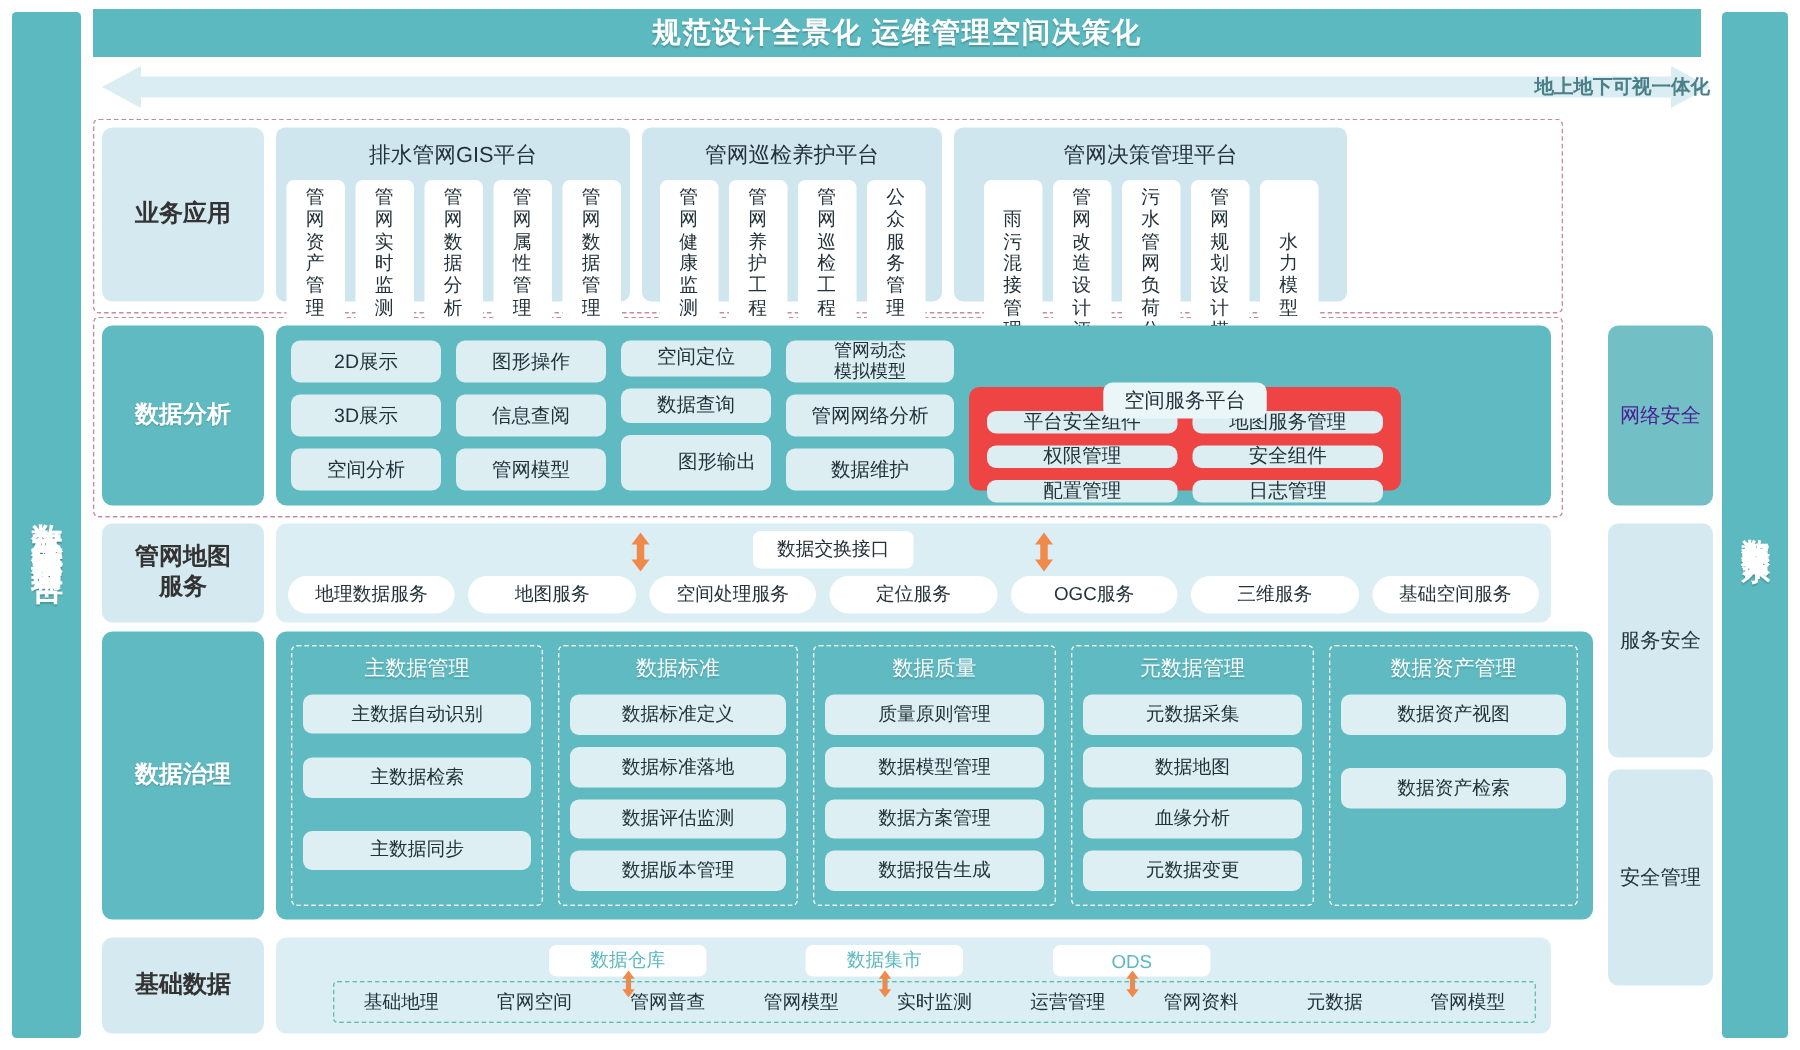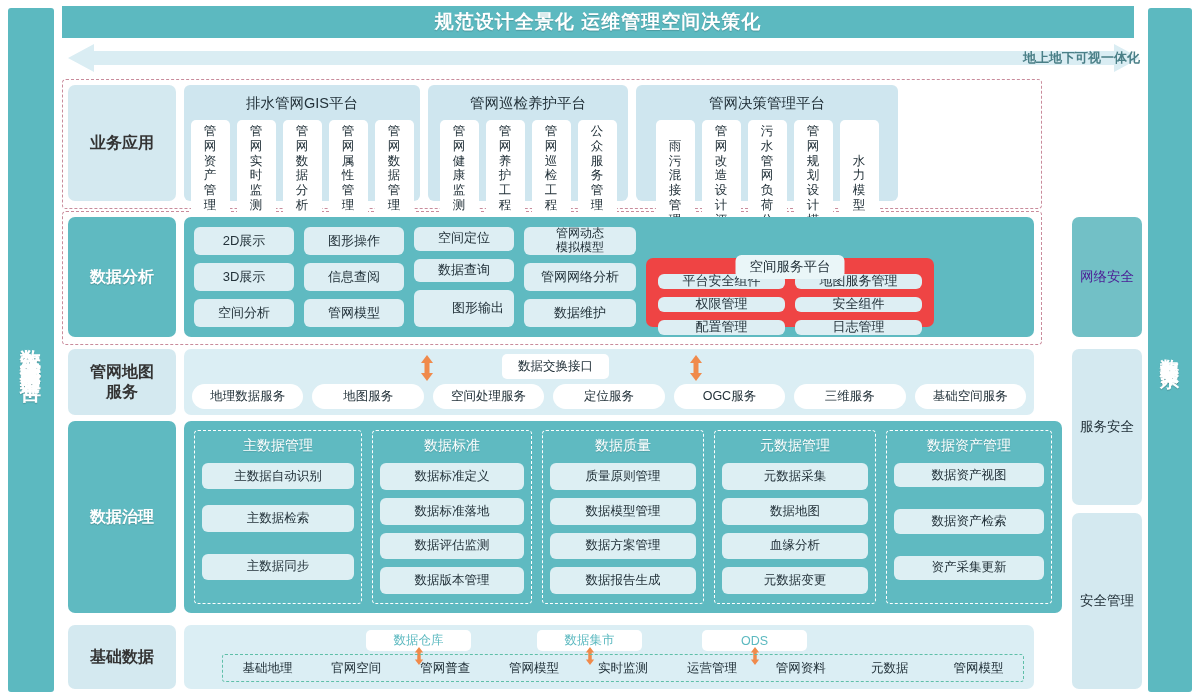--- a/index.html
+++ b/index.html
@@ -316,21 +316,20 @@
           <div class="gov-title">元数据管理</div>
           <div class="gov-pill">元数据采集</div>
           <div class="gov-pill">数据地图</div>
           <div class="gov-pill">血缘分析</div>
           <div class="gov-pill">元数据变更</div>
         </div>
         <div class="gov-group" style="width: 166px;">
           <div class="gov-title">数据资产管理</div>
           <div class="gov-pill" style="margin-bottom: 14px;">数据资产视图</div>
           <div class="gov-pill" style="margin-bottom: 14px;">数据资产检索</div>
-          <div class="gov-pill" style="margin-bottom: 14px;">资产采集更新</div>
         </div>
       </div>
   </div>
 
   <div class="row" style="left:68px;top:625px;width:966px;height:64px;gap:8px;">
     <div class="rowlabel light" style="width:108px;">基础数据</div>
     <div class="rowbody light">
       <div class="base-wrap">
         <div class="base-chip" id="chip0" style="left:182px;width:105px;">数据仓库</div>
         <div class="base-chip" id="chip1" style="left:353px;width:105px;">数据集市</div>
@@ -354,15 +353,15 @@
             <div class="base-item">管网资料</div>
             <div class="base-item">元数据</div>
             <div class="base-item">管网模型</div>
           </div>
       </div>
     </div>
   </div>
 
   <div class="rcell teal" id="rc1" style="top:217px;height:120px;">网络安全</div>
   <div class="rcell light" id="rc2" style="top:349px;height:156px;">服务安全</div>
-  <div class="rcell light" id="rc3" style="top:513px;height:176px;">安全管理</div>
+  <div class="rcell light" id="rc3" style="top:513px;height:144px;">安全管理</div>
 
 </div>
 
 </body></html>

